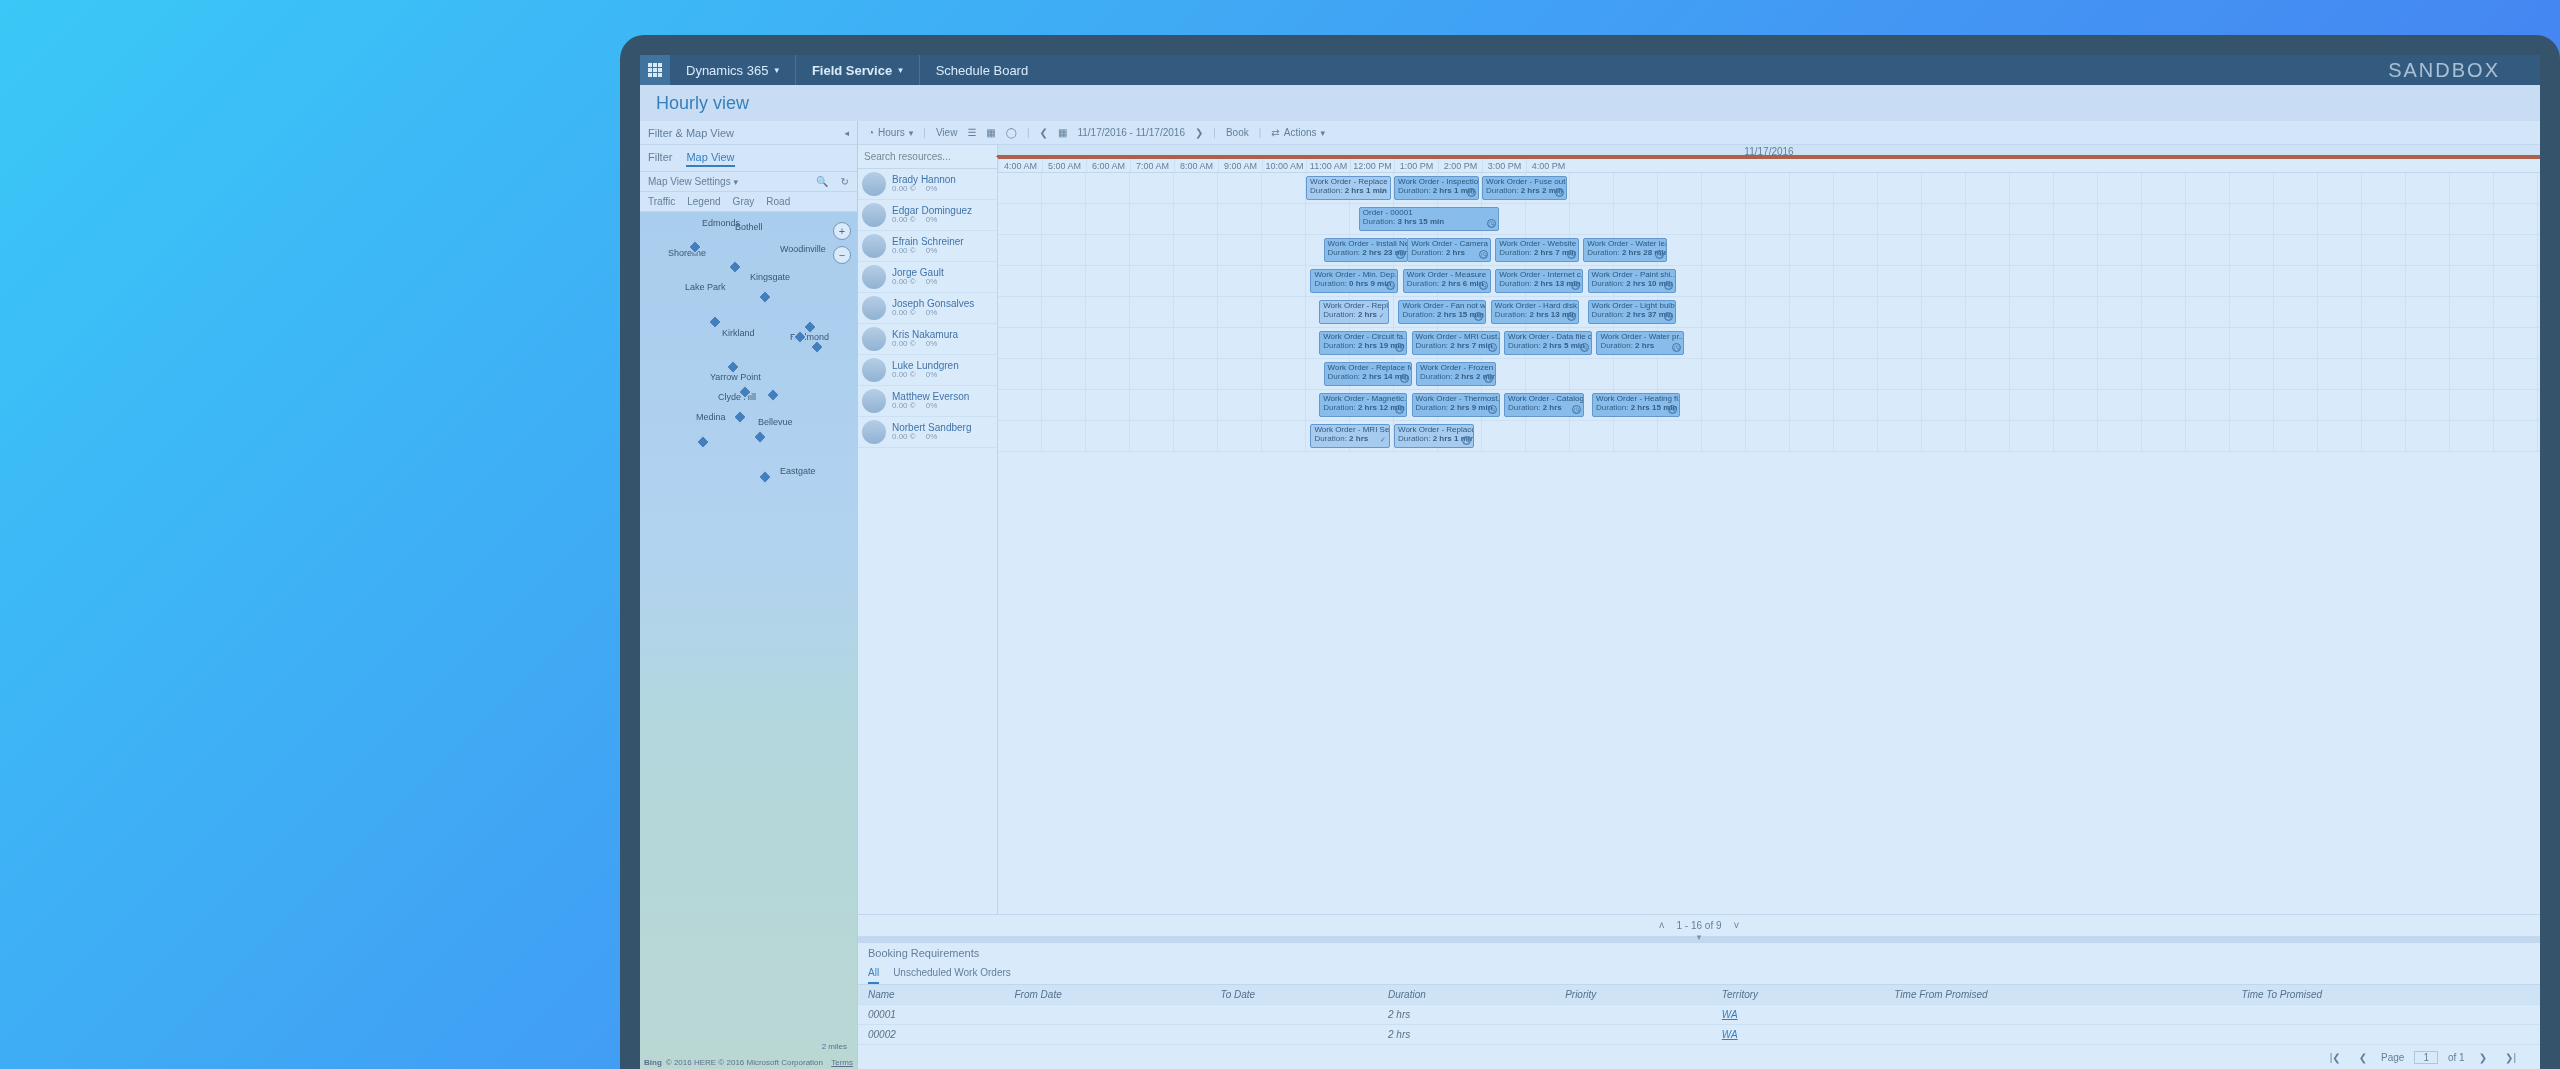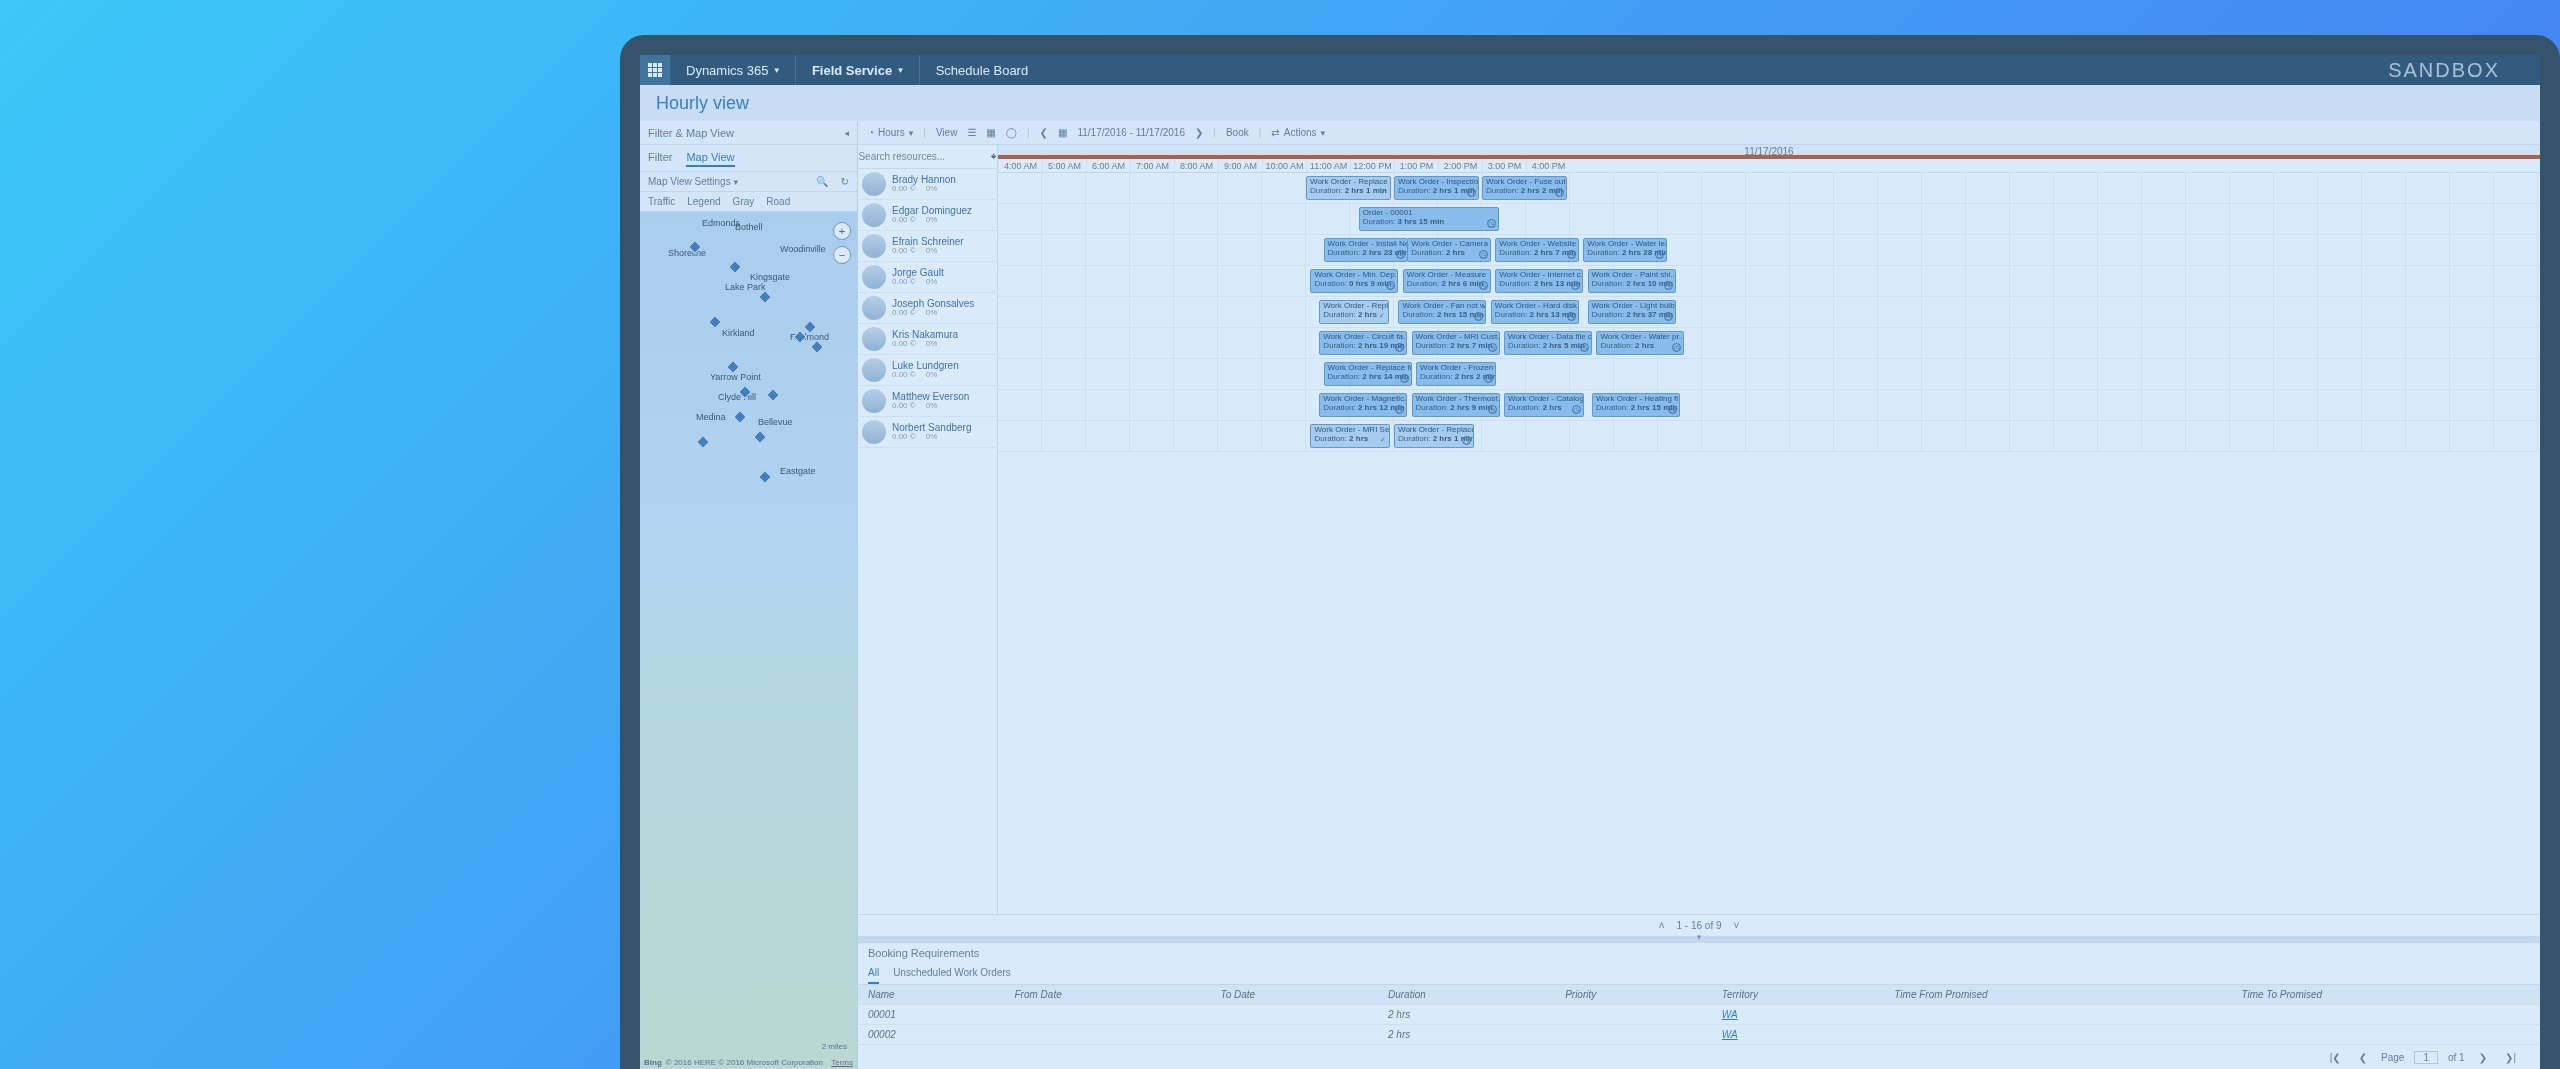--- a/index.html
+++ b/index.html
@@ -38,21 +38,21 @@
 .credit { position: absolute; bottom: 2px; left: 4px; right: 4px; font-size: 8px; color: #556; display: flex; align-items: center; gap: 4px; }
 .credit .terms { margin-left: auto; text-decoration: underline; cursor: pointer; }
 
 .rightarea { flex: 1; display: flex; flex-direction: column; }
 .toolbar { height: 24px; display: flex; align-items: center; gap: 10px; padding: 0 10px; font-size: 10px; color: #5c6b7a; border-bottom: 1px solid #dde3ea; background: #f5f8fc; }
 .toolbar .sep { color: #c0c8d0; }
 .tool { display: flex; align-items: center; gap: 4px; cursor: pointer; }
 
 .board { flex: 1; display: flex; overflow: hidden; }
 .resources-col { width: 140px; border-right: 1px solid #dde3ea; background: #fff; }
-.search-row { height: 24px; display: flex; align-items: center; padding: 0 6px; border-bottom: 1px solid #dde3ea; justify-content: center; }
+.search-row { height: 24px; display: flex; align-items: center; padding: 0 6px; border-bottom: 1px solid #dde3ea; }
 .search-row input { flex: 1; border: none; font-size: 10px; outline: none; background: transparent; }
 .resource-row { height: 31px; display: flex; align-items: center; gap: 6px; padding: 0 4px; border-bottom: 1px solid #eef1f5; font-size: 10px; }
 .avatar { width: 24px; height: 24px; border-radius: 50%; background: linear-gradient(180deg,#cfd8e2,#9ab2c8); flex-shrink: 0; }
 .res-info { display: flex; flex-direction: column; line-height: 1.1; }
 .res-name { color: #2a5a8c; font-size: 10px; }
 .res-meta { font-size: 8px; color: #8a95a3; display: flex; gap: 10px; }
 
 .timeline-col { flex: 1; overflow: hidden; }
 .date-header { height: 14px; background: #f0f4f8; font-size: 10px; text-align: center; border-bottom: 4px solid #c2410c; line-height: 14px; color: #5c6b7a; }
 .hours-header { height: 14px; display: flex; border-bottom: 1px solid #dde3ea; font-size: 9px; color: #5c6b7a; }
@@ -151,21 +151,21 @@
     <div class="credit">
       <b>Bing</b>
       <span style="position:absolute;right:6px;bottom:16px">2 miles</span>
       <span>© 2016 HERE © 2016 Microsoft Corporation</span>
       <span class="terms">Terms</span>
     </div>
   <span class="map-label" style="left: 18px; top: 6px; padding-left: 44px;">Edmonds</span>
             <span class="map-label" style="left: 95px; top: 10px;">Bothell</span>
             <span class="map-label" style="left: 28px; top: 36px;">Shoreline</span>
             <span class="map-label" style="left: 140px; top: 32px;">Woodinville</span>
-            <span class="map-label" style="left: 45px; top: 70px; margin-left: 40px;">Lake Park</span>
+            <span class="map-label" style="left: 45px; top: 70px;">Lake Park</span>
             <span class="map-label" style="left: 110px; top: 60px;">Kingsgate</span>
             <span class="map-label" style="left: 82px; top: 116px;">Kirkland</span>
             <span class="map-label" style="left: 150px; top: 120px;">Redmond</span>
             <span class="map-label" style="left: 70px; top: 160px;">Yarrow Point</span>
             <span class="map-label" style="left: 78px; top: 180px;">Clyde Hill</span>
             <span class="map-label" style="left: 56px; top: 200px;">Medina</span>
             <span class="map-label" style="left: 118px; top: 205px;">Bellevue</span>
             <span class="map-label" style="left: 140px; top: 254px;">Eastgate</span>
             <div class="pin" style="left: 50px; top: 30px;"></div>
             <div class="pin" style="left: 90px; top: 50px;"></div>

